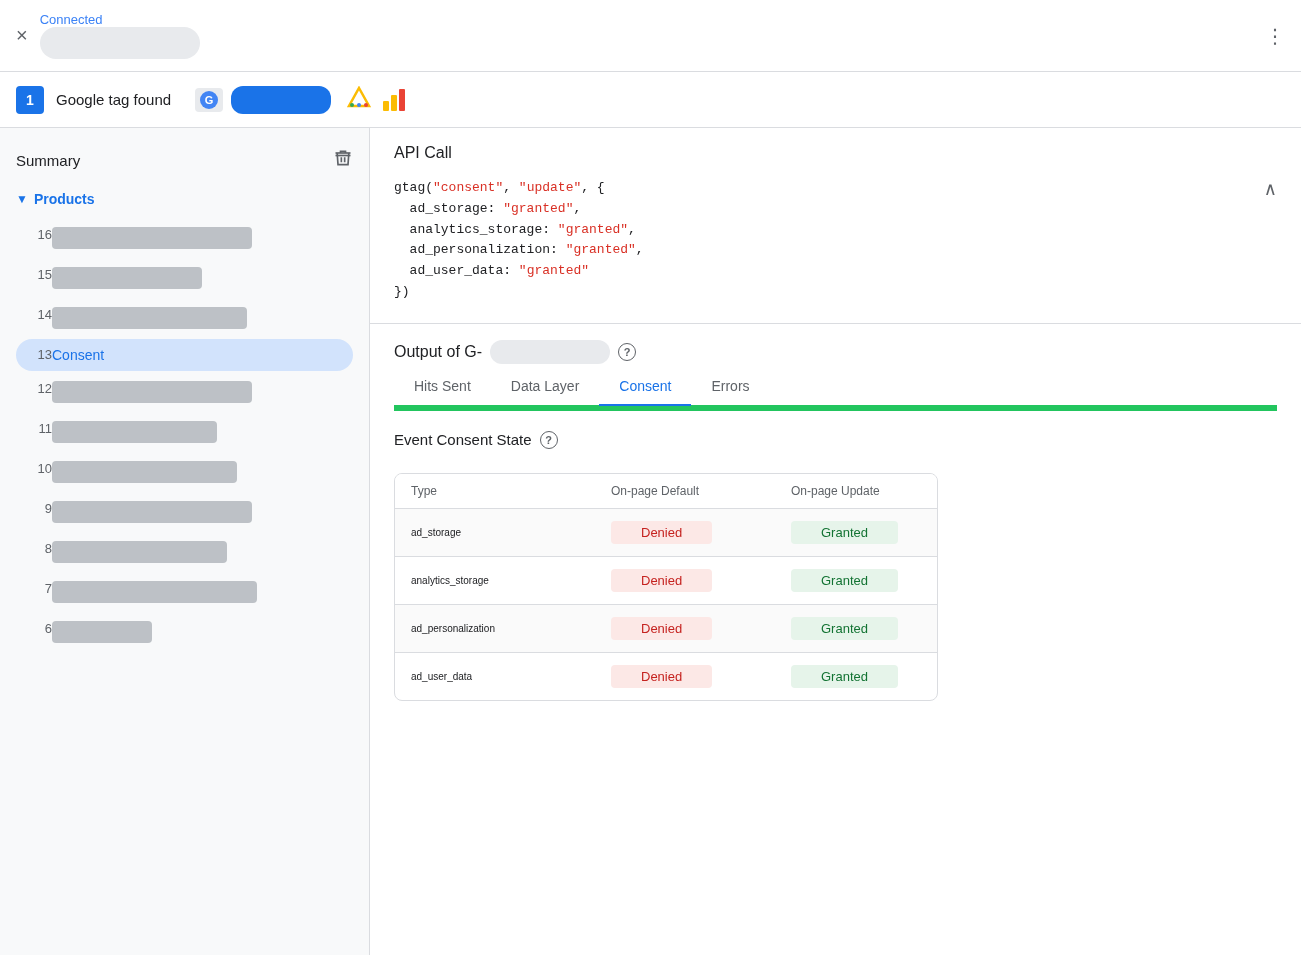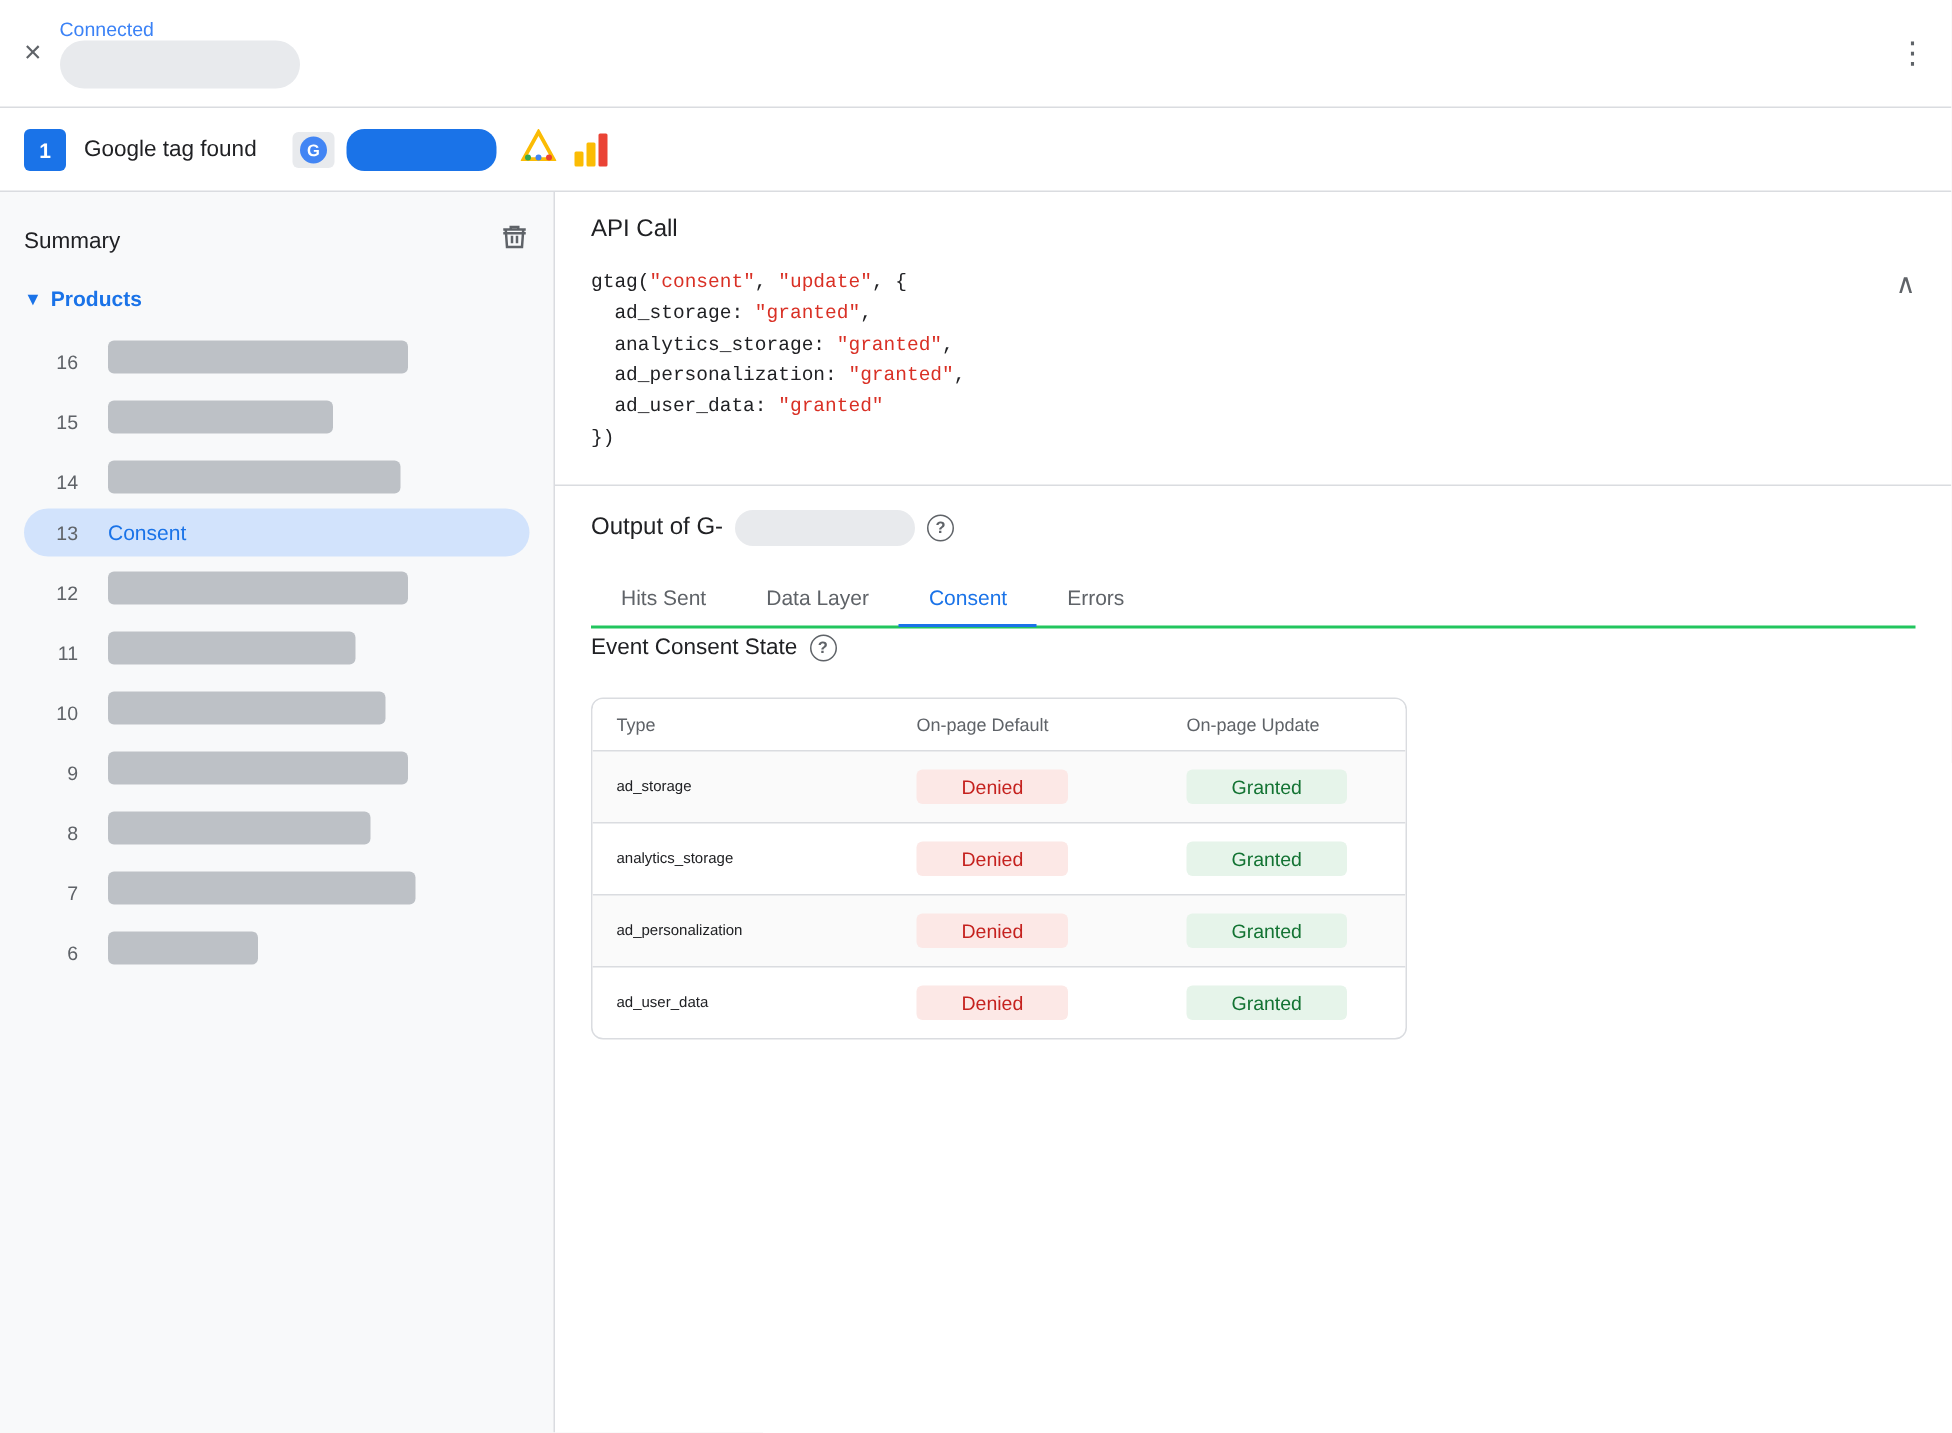--- a/index.html
+++ b/index.html
@@ -55,21 +55,21 @@
 
     .products-section { padding: 0 8px; }
     .products-header {
       display: flex; align-items: center; gap: 6px;
       padding: 6px 8px; color: #1a73e8; font-weight: 600; font-size: 14px; cursor: pointer;
     }
     .chevron { font-size: 12px; }
 
     .sidebar-items { padding: 4px 0; }
     .sidebar-item {
-      display: flex; align-items: flex-end; gap: 20px;
+      display: flex; align-items: flex-start; gap: 0;
       padding: 8px 16px; cursor: pointer; border-radius: 24px; margin: 2px 8px;
     }
     .sidebar-item.active { background: #d2e3fc; }
     .item-num { font-size: 13px; color: #5f6368; min-width: 20px; text-align: right; }
     .item-bar { background: #bdc1c6; border-radius: 4px; height: 22px; }
     .item-label { font-size: 14px; color: #1a73e8; font-weight: 500; }
 
     
     .content { flex: 1; overflow-y: auto; background: #fff; }
 
@@ -86,33 +86,33 @@
     .collapse-btn {
       position: absolute; right: 0; top: 0;
       background: none; border: none; cursor: pointer; color: #5f6368; font-size: 18px;
     }
     .code-string { color: #d93025; }
     .code-default { color: #202124; }
 
     
     .output-section { padding: 16px 24px; }
     .output-header {
-      display: flex; align-items: center; gap: 8px; margin-bottom: 16px;
+      display: flex; align-items: center; gap: 8px; margin-bottom: 4px;
     }
     .output-title { font-size: 16px; font-weight: 500; }
     .redacted-pill { background: #e8eaed; border-radius: 12px; width: 120px; height: 24px; display: inline-block; }
     .help-icon {
       width: 18px; height: 18px; border: 1.5px solid #5f6368; border-radius: 50%;
       display: inline-flex; align-items: center; justify-content: center;
       font-size: 11px; color: #5f6368; cursor: pointer; font-weight: bold;
     }
 
     
     .tabs {
-      display: flex; border-bottom: 2px solid #22c55e; margin-bottom: 4px;
+      display: flex; border-bottom: 6px solid #22c55e; margin-bottom: 20px;
     }
     .tab {
       padding: 10px 20px; cursor: pointer; font-size: 14px; color: #5f6368;
       border-bottom: 2px solid transparent; margin-bottom: -1px;
     }
     .tab.active { color: #1a73e8; border-bottom-color: #1a73e8; font-weight: 500; }
 
     
     .consent-state-header {
       display: flex; align-items: center; gap: 8px; margin-bottom: 24px;

